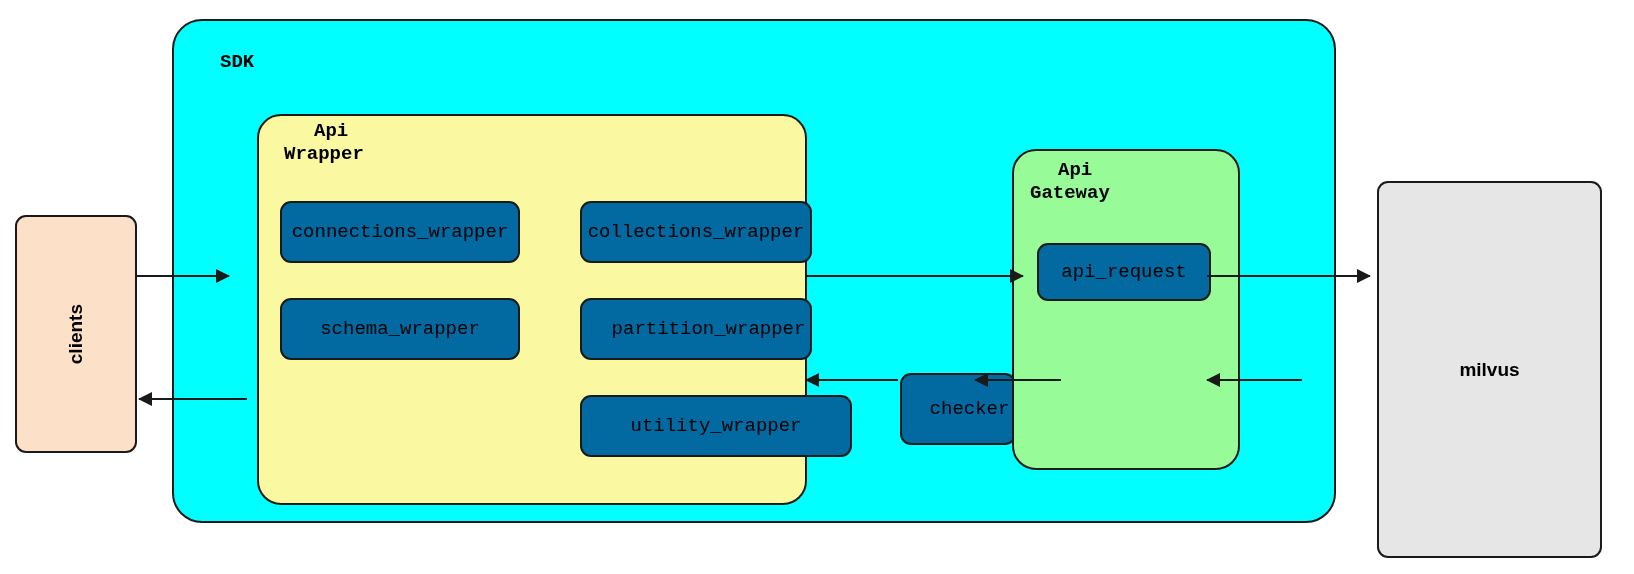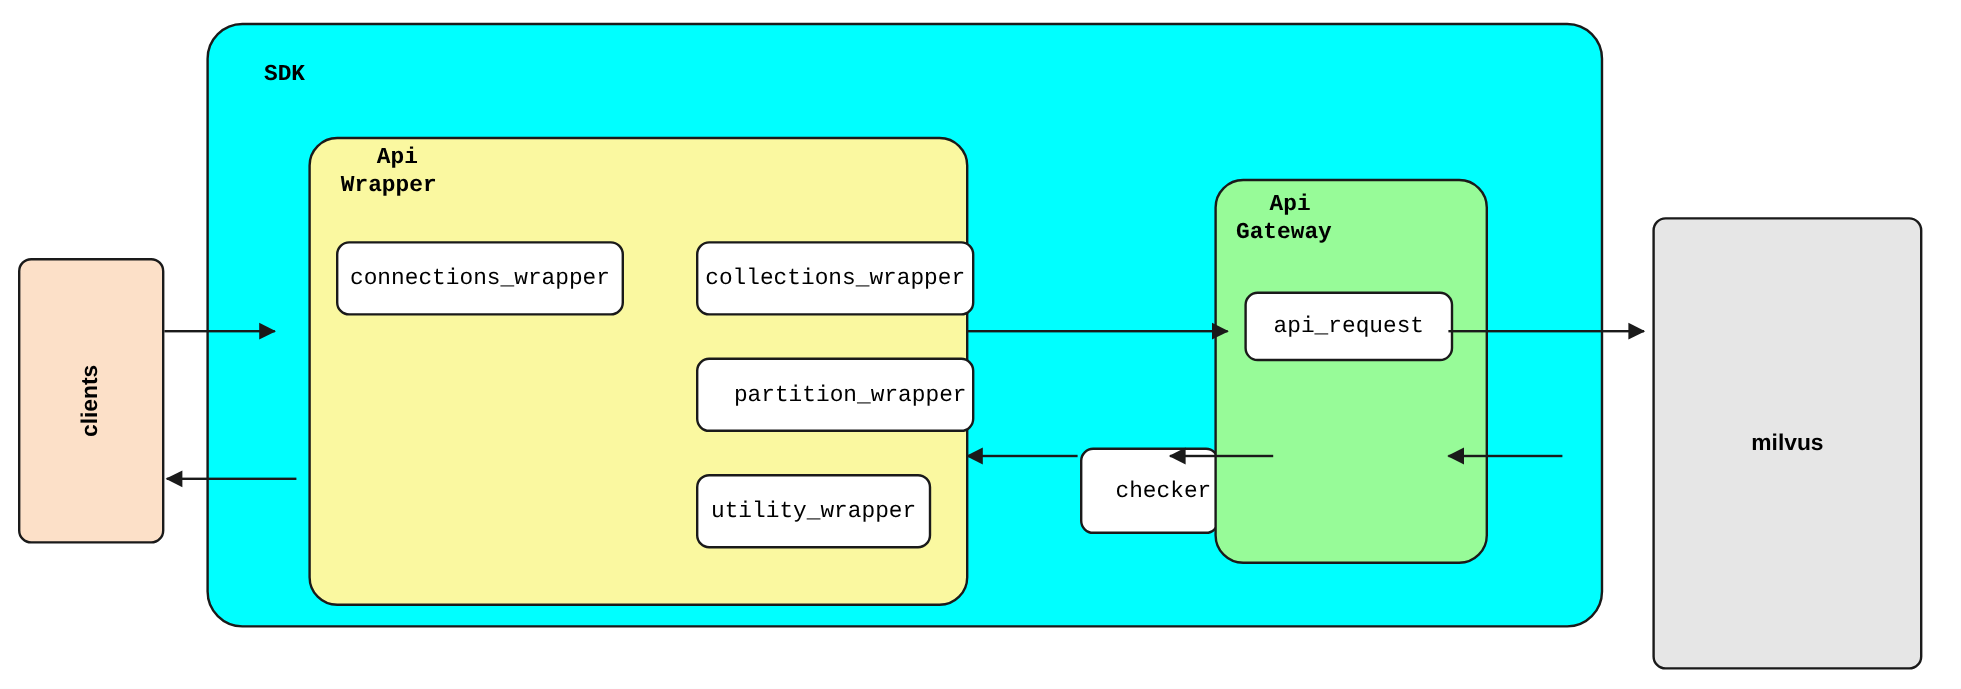--- a/index.html
+++ b/index.html
@@ -55,21 +55,21 @@
     line-height: 23px;
     color: #000000;
     white-space: pre-line;
   }
   .group-title.sdk-title { left: 46px; top: 30px; }
   .group-title.wrapper-title { left: 25px; top: 4px; text-indent: 30px; }
   .group-title.gateway-title { left: 16px; top: 8px; text-indent: 28px; }
 
   
   .node {
-    background: #ffffff;
+    background: #0369a1;
     border-radius: 11px;
     font-size: 19px;
     font-weight: normal;
     text-align: center;
   }
   .node-accent {
     background: #fce0c8;
     border-radius: 11px;
     font-size: 19px;
     font-weight: bold;
@@ -125,25 +125,28 @@
       <div class="group-title wrapper-title">Api
 Wrapper</div>
 
       <div class="box node" style="left:21px; top:85px; width:240px; height:62px;">
         <span>connections_wrapper</span>
       </div>
       <div class="box node" style="left:321px; top:85px; width:232px; height:62px;">
         <span>collections_wrapper</span>
       </div>
 
+      <div class="box node" style="left:21px; top:182px; width:240px; height:62px;">
+        <span>schema_wrapper</span>
+      </div>
       <div class="box node" style="left:321px; top:182px; width:232px; height:62px;padding-left:25px;">
         <span>partition_wrapper</span>
       </div>
 
-      <div class="box node" style="left:321px; top:279px; width:196px; height:62px;">
+      <div class="box node" style="left:321px; top:279px; width:272px; height:62px;">
         <span>utility_wrapper</span>
       </div>
     </div>
 
     <div class="box node" style="left:726px; top:352px; width:116px; height:72px;padding-left:23px;">
       <span>checker</span>
     </div>
 
     <div class="box container-gateway" style="left:838px; top:128px; width:228px; height:321px;">
       <div class="group-title gateway-title">Api

